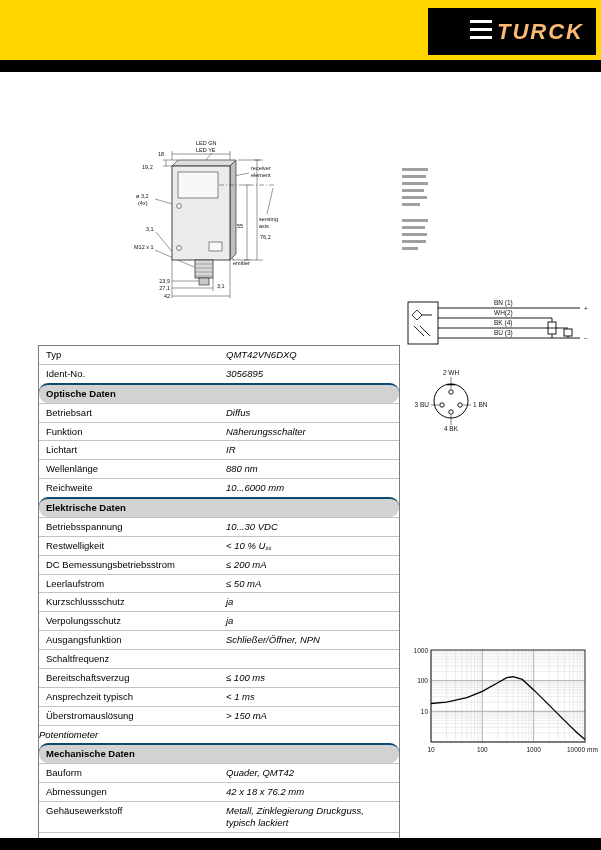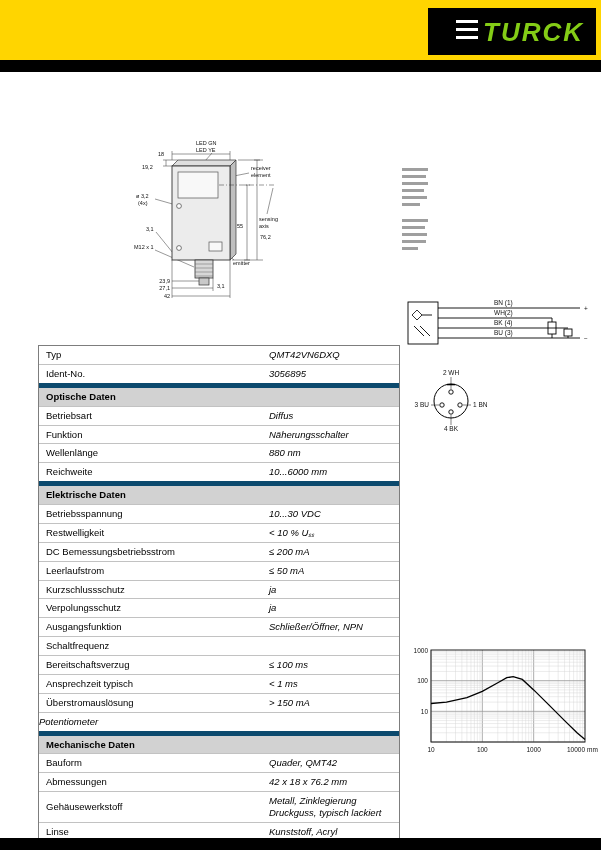--- a/index.html
+++ b/index.html
@@ -5,21 +5,21 @@
   html,body{margin:0;padding:0;background:#e9e9e9;}
   .page{position:relative;width:601px;height:850px;background:#ffffff;margin:0 auto;
         font-family:"Liberation Sans",sans-serif;overflow:hidden;color:#000;}
 
   
   .band-yellow{position:absolute;left:0;top:0;width:100%;height:60px;background:#ffd500;}
   .logo-box{position:absolute;top:8px;right:5px;width:168px;height:47px;background:#000;
             display:flex;align-items:center;justify-content:flex-end;padding-right:12px;box-sizing:border-box;}
   .logo-stripes{width:22px;height:24px;margin-right:5px;
             background:repeating-linear-gradient(to bottom,#fff 0 3px,transparent 3px 8px);}
-  .logo-text{color:#84cc16;font-weight:bold;font-style:italic;font-size:26px;letter-spacing:2px;line-height:1;}
+  .logo-text{color:#fdba74;font-weight:bold;font-style:italic;font-size:22px;letter-spacing:2px;line-height:1;}
   .band-black{position:absolute;left:0;top:60px;width:100%;height:12px;background:#000;}
   .footer-bar{position:absolute;left:0;bottom:0;width:100%;height:12px;background:#000;}
 
   
   .drawing{position:absolute;left:133px;top:136px;}
   .wiring{position:absolute;left:404px;top:292px;}
   .pinout{position:absolute;left:406px;top:358px;}
   .chart{position:absolute;left:405px;top:642px;}
   svg text{font-size:5.5px;fill:#111;}
   .wiring text,.pinout text{font-size:6.5px;}
@@ -28,25 +28,25 @@
   .wire{stroke:#000;stroke-width:0.9;fill:none;}
 
   
   .features{position:absolute;left:402px;top:168px;width:30px;}
   .feature-group{margin-bottom:13px;}
   .feature-bar{height:3px;background:#9f9f9f;margin-bottom:4px;}
 
   
   .spec-table{position:absolute;left:38px;top:345px;width:362px;border:1px solid #7d7d7d;
               font-size:9.5px;line-height:1.25;background:#fff;box-sizing:border-box;}
-  .t-row{display:flex;align-items:center;border-top:1px solid #c2c2c2;gap:43px;}
+  .t-row{display:flex;align-items:flex-start;border-top:1px solid #c2c2c2;}
   .spec-table > div:first-child{border-top:none;}
   .t-label{width:187px;padding:3px 4px 3px 7px;box-sizing:border-box;}
   .t-value{flex:1;padding:3px 6px 3px 0;font-style:italic;}
-  .t-section{background:#d2d2d2;font-weight:bold;padding:3px 0 3px 7px;border-top:5px solid #0c4a6e;}
+  .t-section{background:#d2d2d2;font-weight:bold;padding:3px 0 3px 7px;border-top:2px solid #0c4a6e;border-radius:9px;}
 </style>
 </head>
 <body>
 
 <div class="page">
 
   <div class="band-yellow"></div>
   <div class="logo-box">
     <span class="logo-stripes"></span>
     <span class="logo-text">TURCK</span>
@@ -197,20 +197,24 @@
         <div class="t-value">3056895</div>
       </div>
       <div class="t-section">Optische Daten</div>
       <div class="t-row">
         <div class="t-label">Betriebsart</div>
         <div class="t-value">Diffus</div>
       </div>
       <div class="t-row">
         <div class="t-label">Funktion</div>
         <div class="t-value">Näherungsschalter</div>
+      </div>
+      <div class="t-row">
+        <div class="t-label">Lichtart</div>
+        <div class="t-value">IR</div>
       </div>
       <div class="t-row">
         <div class="t-label">Wellenlänge</div>
         <div class="t-value">880 nm</div>
       </div>
       <div class="t-row">
         <div class="t-label">Reichweite</div>
         <div class="t-value">10...6000  mm</div>
       </div>
       <div class="t-section">Elektrische Daten</div>

